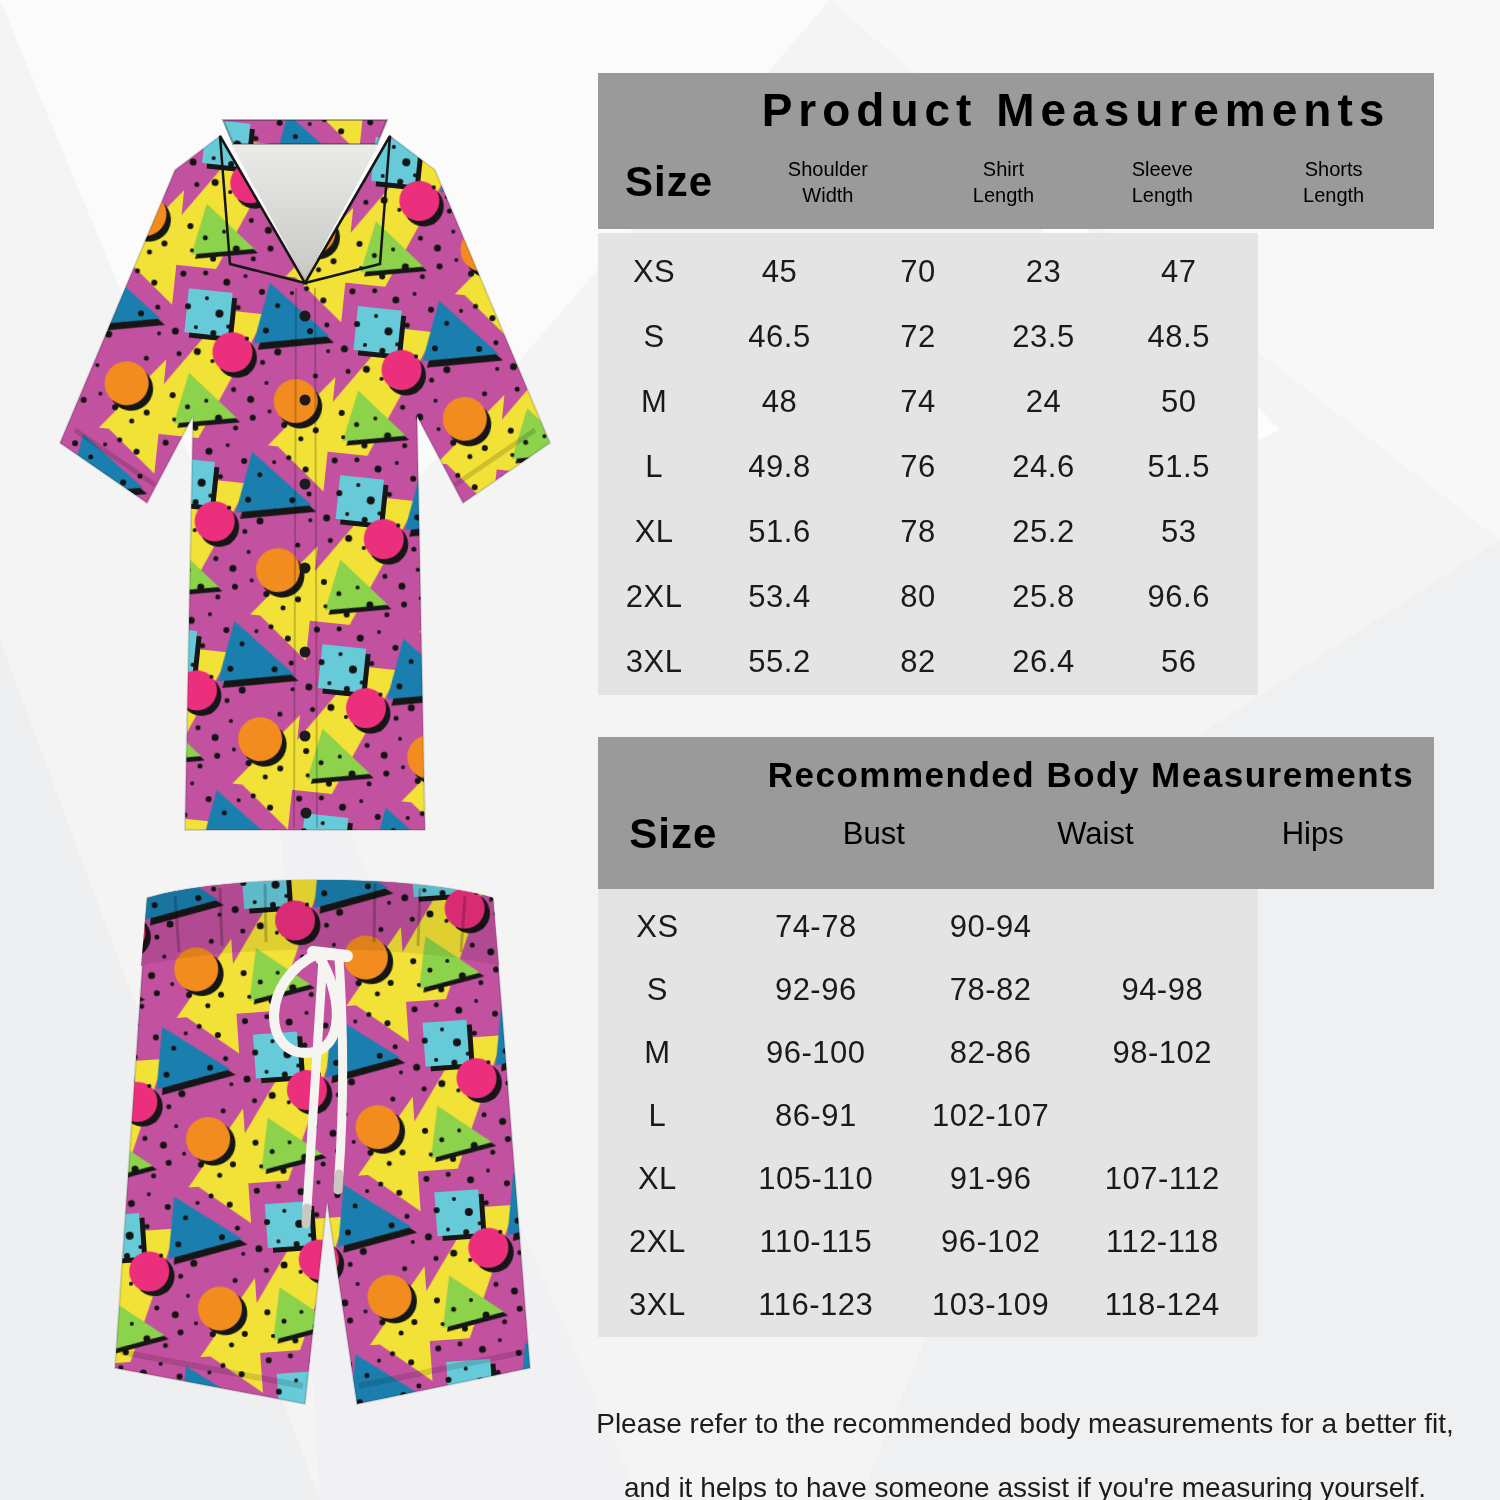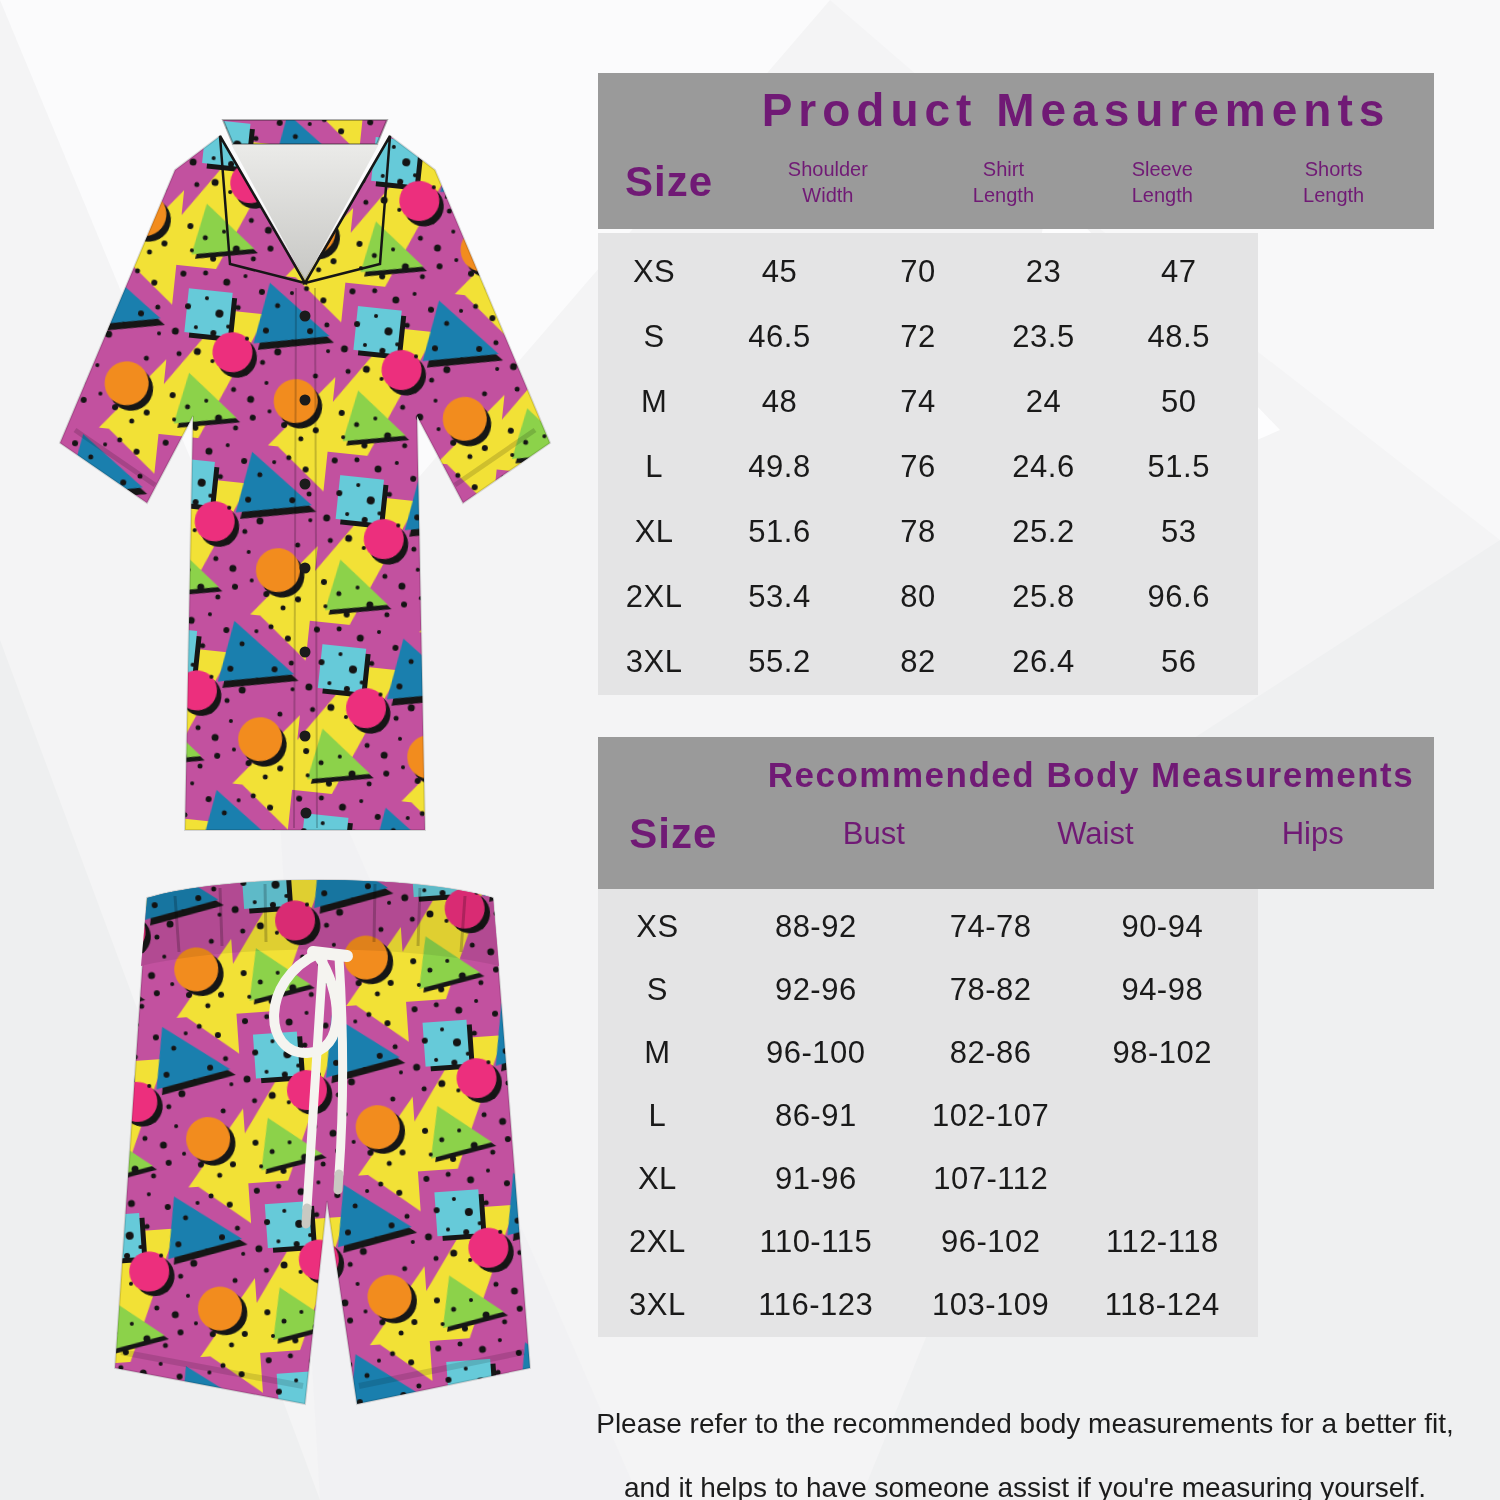--- a/index.html
+++ b/index.html
@@ -13,21 +13,21 @@
   .canvas{position:absolute;inset:0;width:1500px;height:1500px;}
   .bg-facets{position:absolute;left:0;top:0;width:1500px;height:1500px;}
 
   
   .shirt-photo{position:absolute;left:25px;top:78px;width:560px;height:780px;}
   .shorts-photo{position:absolute;left:55px;top:856px;width:530px;height:625px;}
 
   
   .thead{
     position:absolute;left:598px;width:836px;
-    background:#9a9a9a;color:#701a75;box-sizing:border-box;
+    background:#9a9a9a;color:#000000;box-sizing:border-box;
   }
   .t1-head{top:73px;height:156px;}
   .t2-head{top:737px;height:152px;}
   .tbody{
     position:absolute;left:598px;width:660px;
     background:#e4e4e5;box-sizing:border-box;
   }
   .t1-body{top:233px;height:462px;padding-top:6px;}
   .t2-body{top:889px;height:448px;padding-top:6px;}
 
@@ -341,21 +341,20 @@
     <div class="hrow grid4">
       <span class="h-size">Size</span>
       <span class="h-col">Bust</span>
       <span class="h-col">Waist</span>
       <span class="h-col">Hips</span>
     </div>
   </div>
   <div class="tbody t2-body">
       <div class="trow grid4 row64">
         <span class="cell size-cell">XS</span>
-        <span class="cell">88-92</span>
         <span class="cell">74-78</span>
         <span class="cell">90-94</span>
       </div>
       <div class="trow grid4 row64">
         <span class="cell size-cell">S</span>
         <span class="cell">92-96</span>
         <span class="cell">78-82</span>
         <span class="cell">94-98</span>
       </div>
       <div class="trow grid4 row64">
@@ -364,20 +363,21 @@
         <span class="cell">82-86</span>
         <span class="cell">98-102</span>
       </div>
       <div class="trow grid4 row64">
         <span class="cell size-cell">L</span>
         <span class="cell">86-91</span>
         <span class="cell">102-107</span>
       </div>
       <div class="trow grid4 row64">
         <span class="cell size-cell">XL</span>
+        <span class="cell">105-110</span>
         <span class="cell">91-96</span>
         <span class="cell">107-112</span>
       </div>
       <div class="trow grid4 row64">
         <span class="cell size-cell">2XL</span>
         <span class="cell">110-115</span>
         <span class="cell">96-102</span>
         <span class="cell">112-118</span>
       </div>
       <div class="trow grid4 row64">

